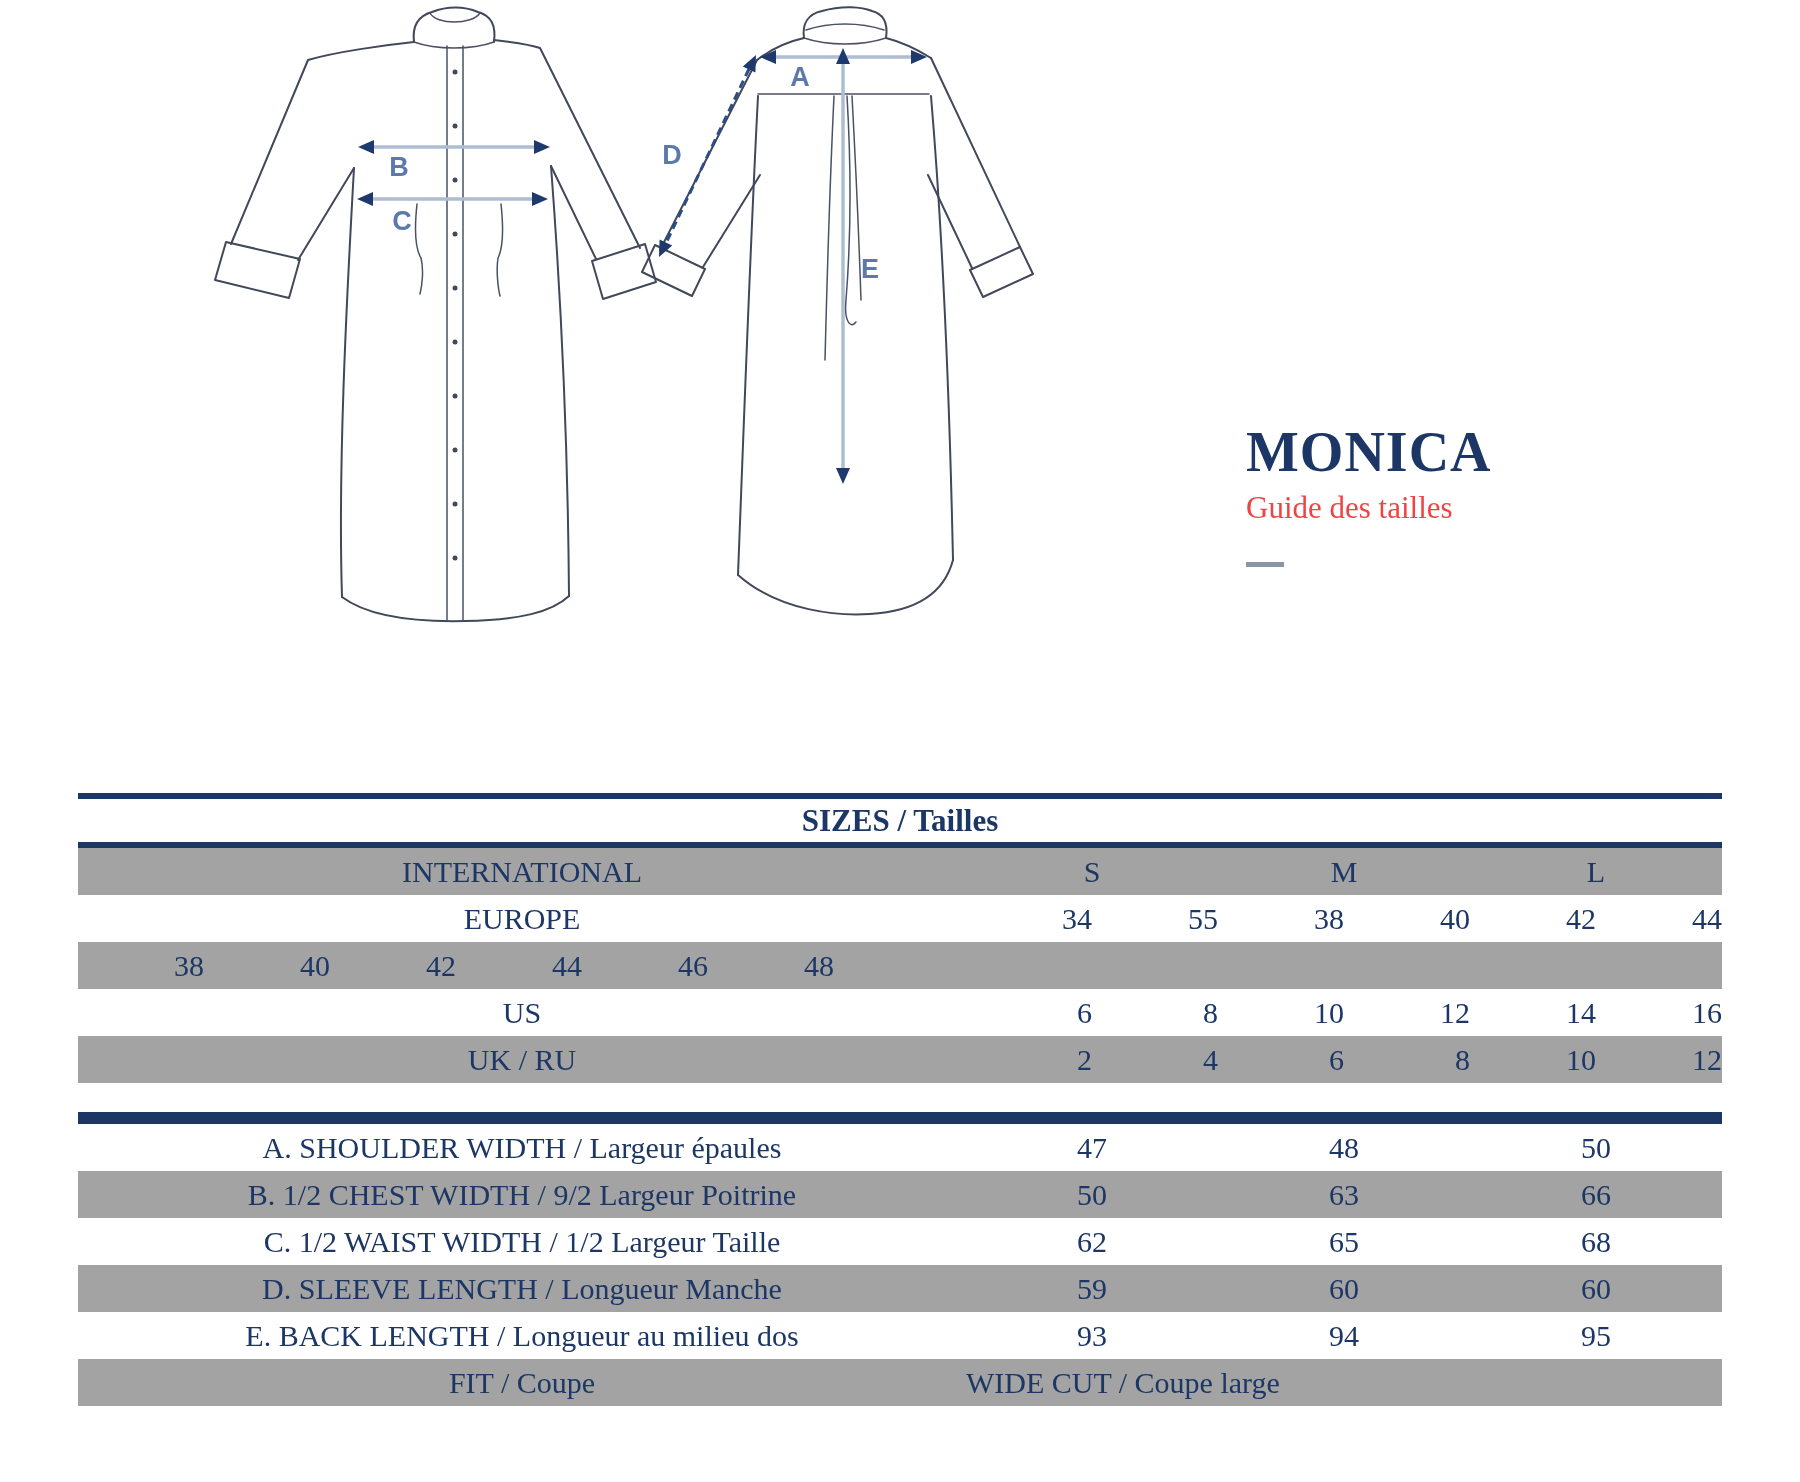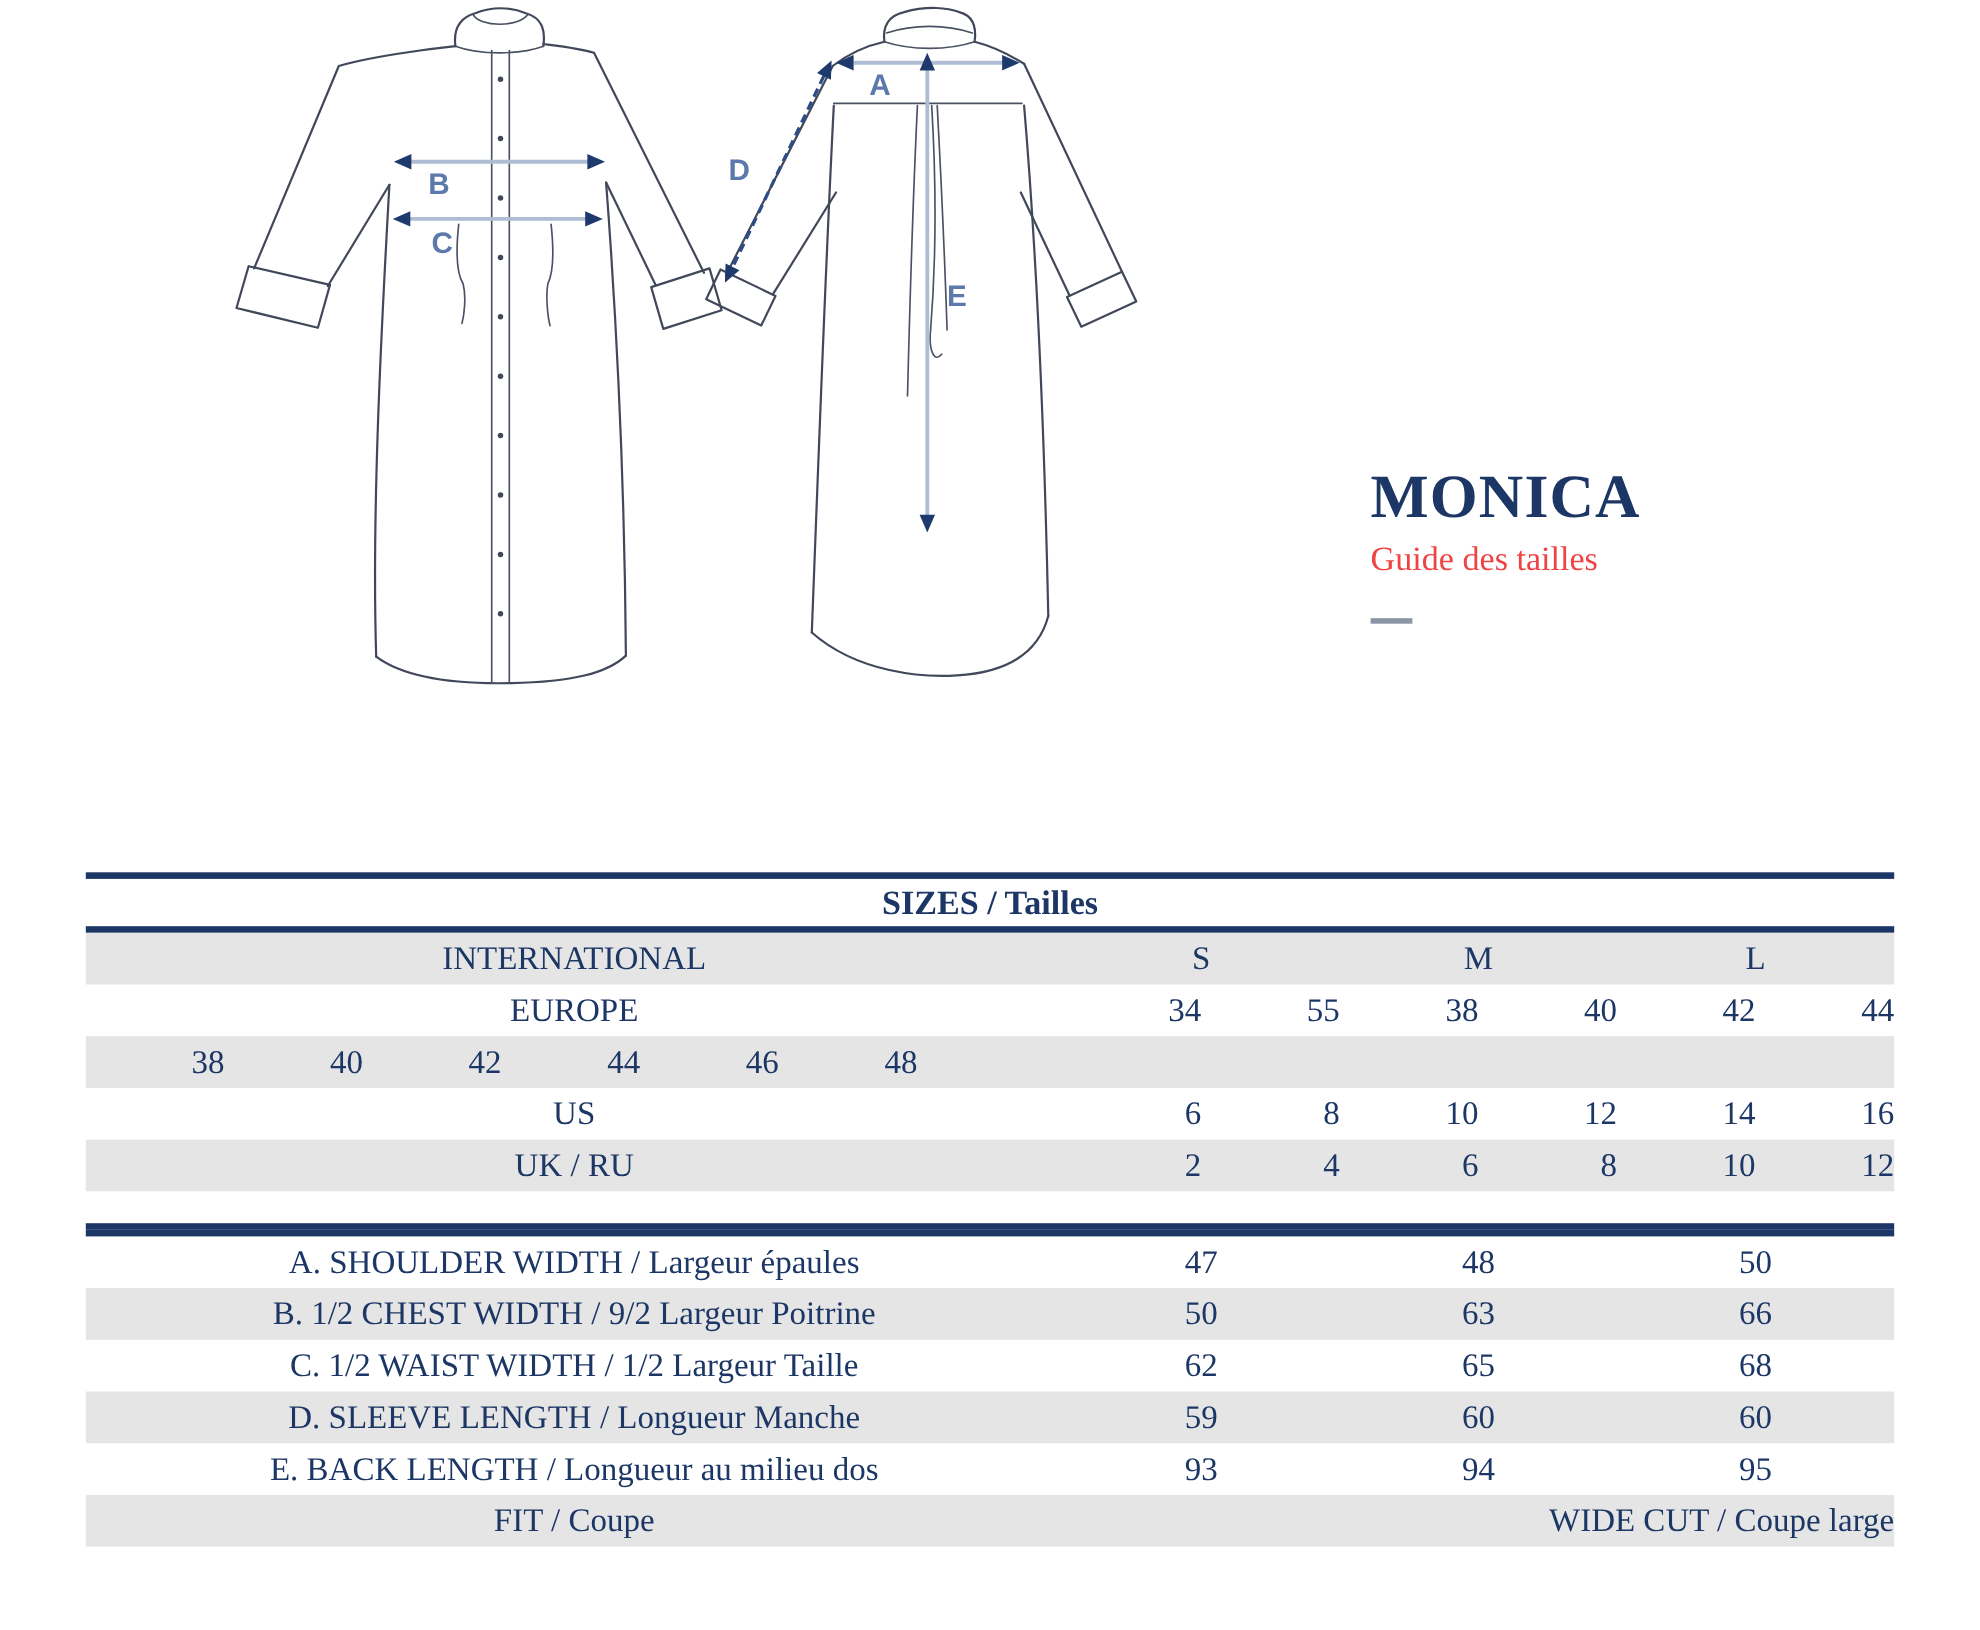--- a/index.html
+++ b/index.html
@@ -34,25 +34,25 @@
   
   .stable{position:absolute;left:78px;width:1644px;}
   .sizes{top:793px;}
   .meas{top:1112px;}
   .rule{height:6px;background:#1c3765;}
   .thead{
     height:43px;display:flex;align-items:center;justify-content:center;
     font-weight:bold;font-size:31px;color:#1c3765;
   }
   .trow{display:flex;height:47px;align-items:center;font-size:30px;color:#1c3765;}
-  .trow.alt{background:#e5e5e5;}
+  .trow.alt{background:#a3a3a3;}
   .cl{width:888px;text-align:center;}
   .c1{width:126px;text-align:right;}
   .c2{width:252px;text-align:center;}
-  .c3{width:756px;text-align:right;}
+  .c3{width:756px;text-align:left;}
 </style>
 </head>
 <body>
 
 <div class="page">
 
   <svg class="diagram-svg" width="1800" height="680" viewBox="0 0 1800 680">
 
     <g>
 

